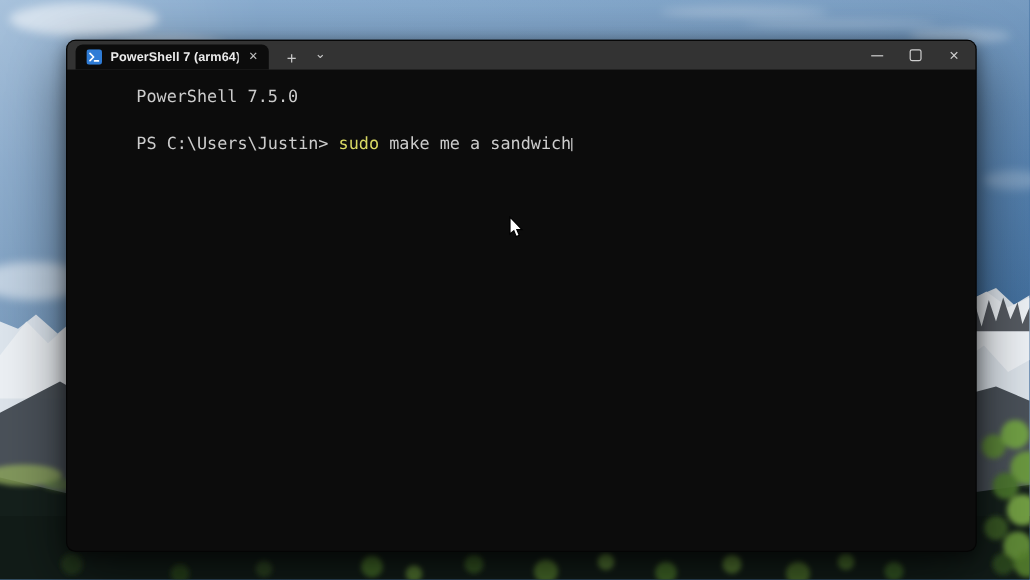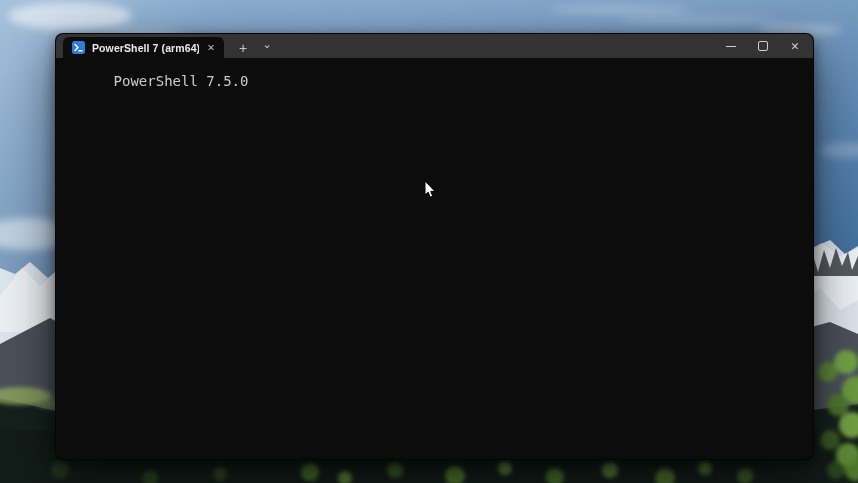--- a/index.html
+++ b/index.html
@@ -180,20 +180,23 @@
     </div>
     <div class="win-btn close-btn">
       <span>✕</span>
     </div>
   </div>
 
   <div class="terminal">
     <div class="term-line">
       <span>PowerShell 7.5.0</span>
     </div>
+    <div class="term-line">
+      <span>PS C:\Users\Justin&gt; </span><span class="cmd-token">sudo</span><span> make me a sandwich</span><span class="caret"></span>
+    </div>
   </div>
 </div>
 
 <div class="mouse-cursor">
   <svg width="13" height="19" viewBox="0 0 13 19">
     <path d="M1 1 L1 15 L4.2 12.2 L6.2 17.2 L8.7 16.1 L6.7 11.4 L11 11.4 Z" fill="#ffffff" stroke="#000000" stroke-width="1"></path>
   </svg>
 </div>
 
 </body></html>

